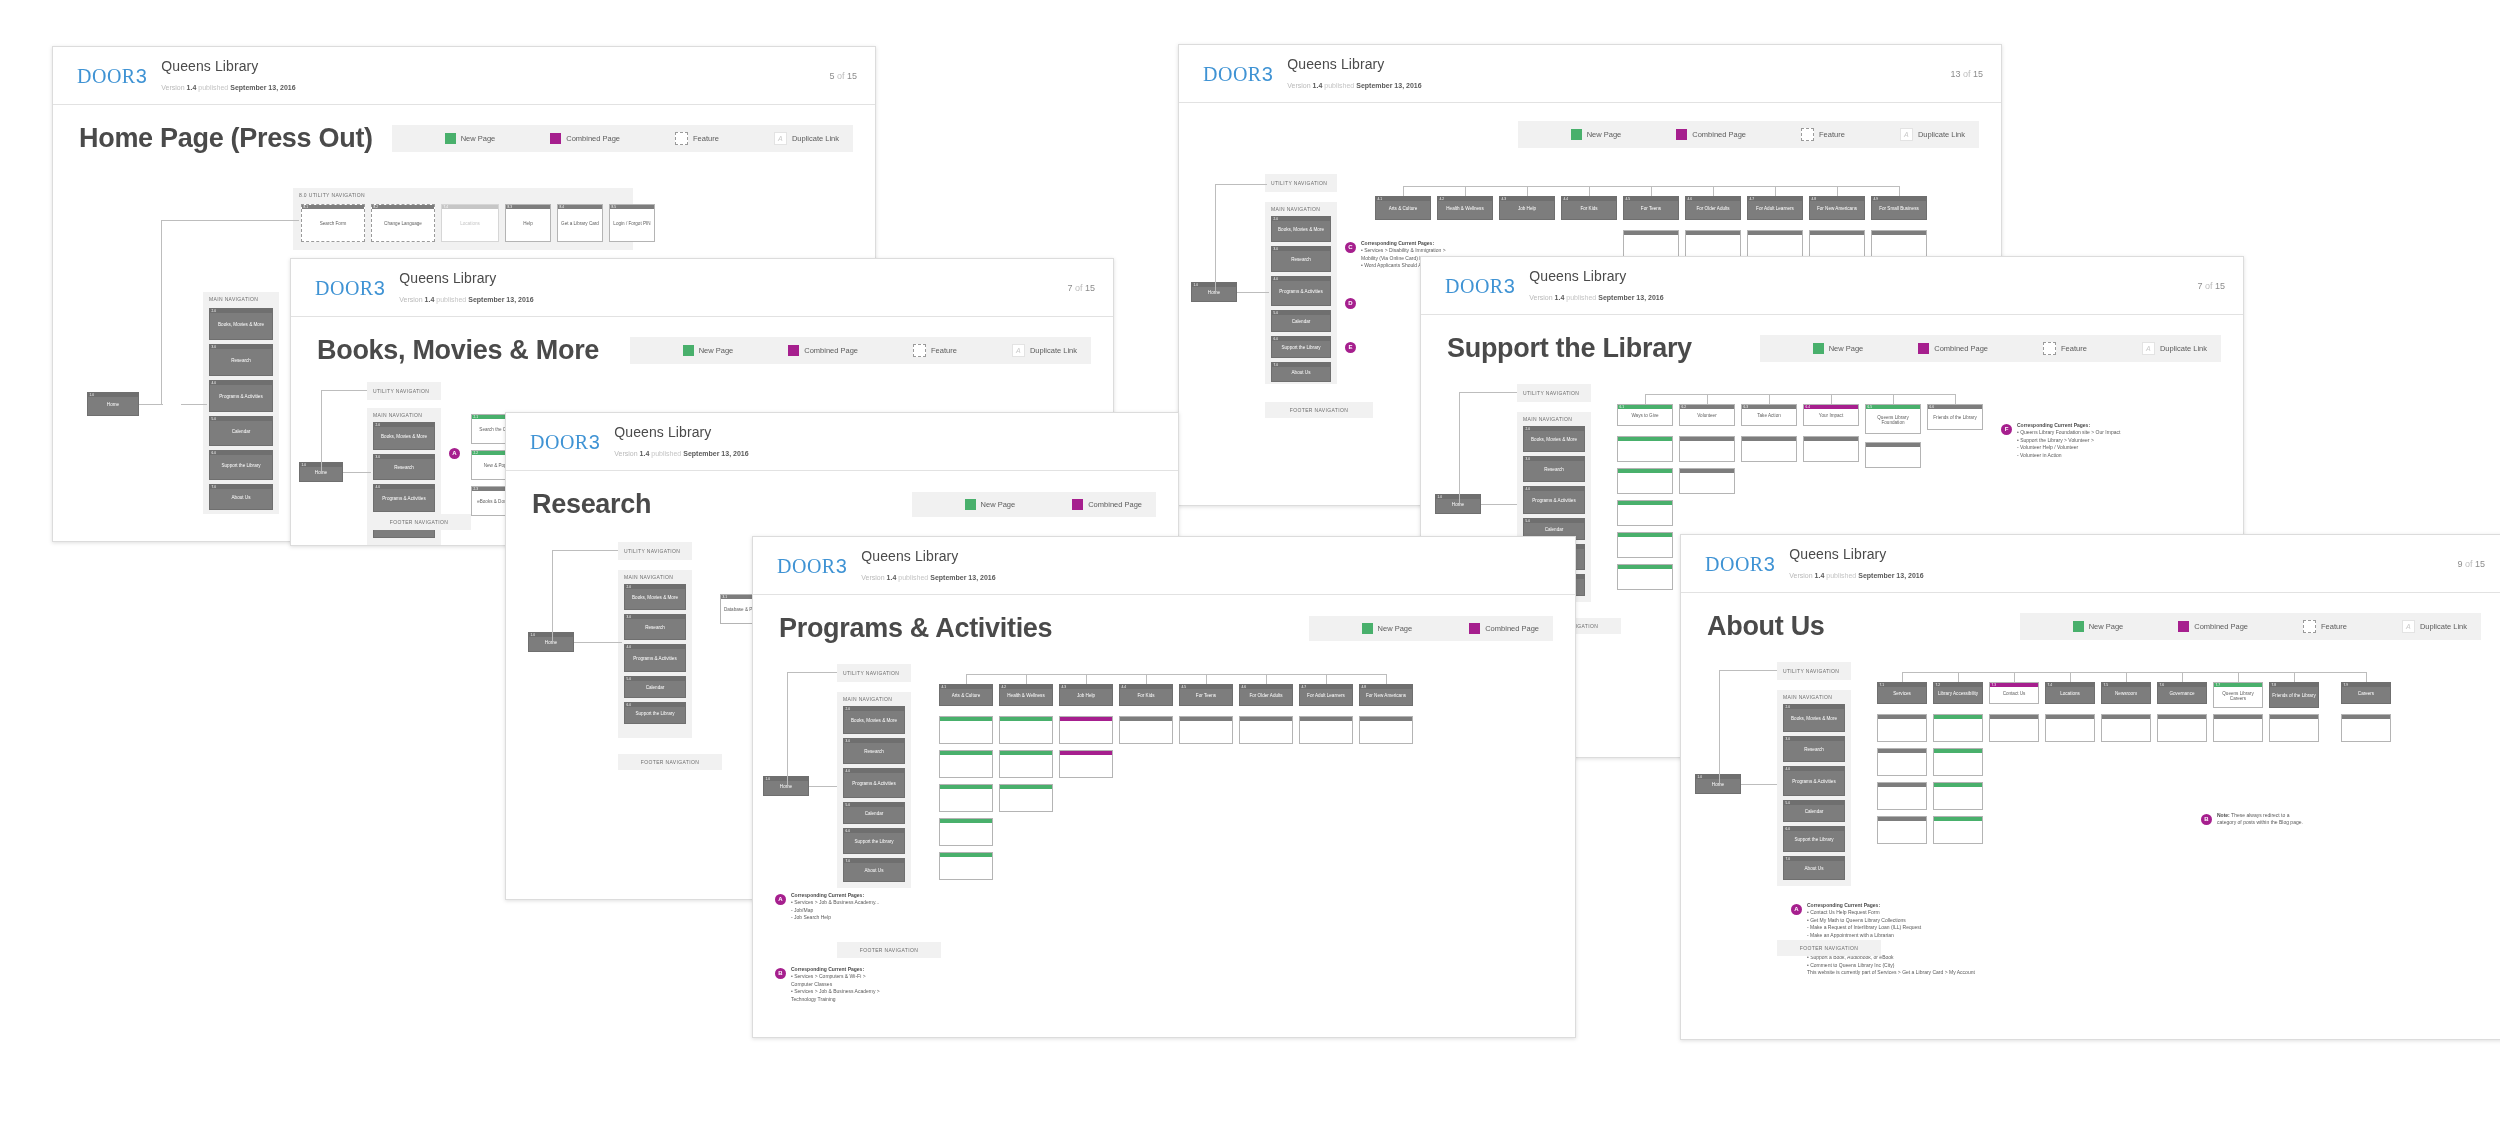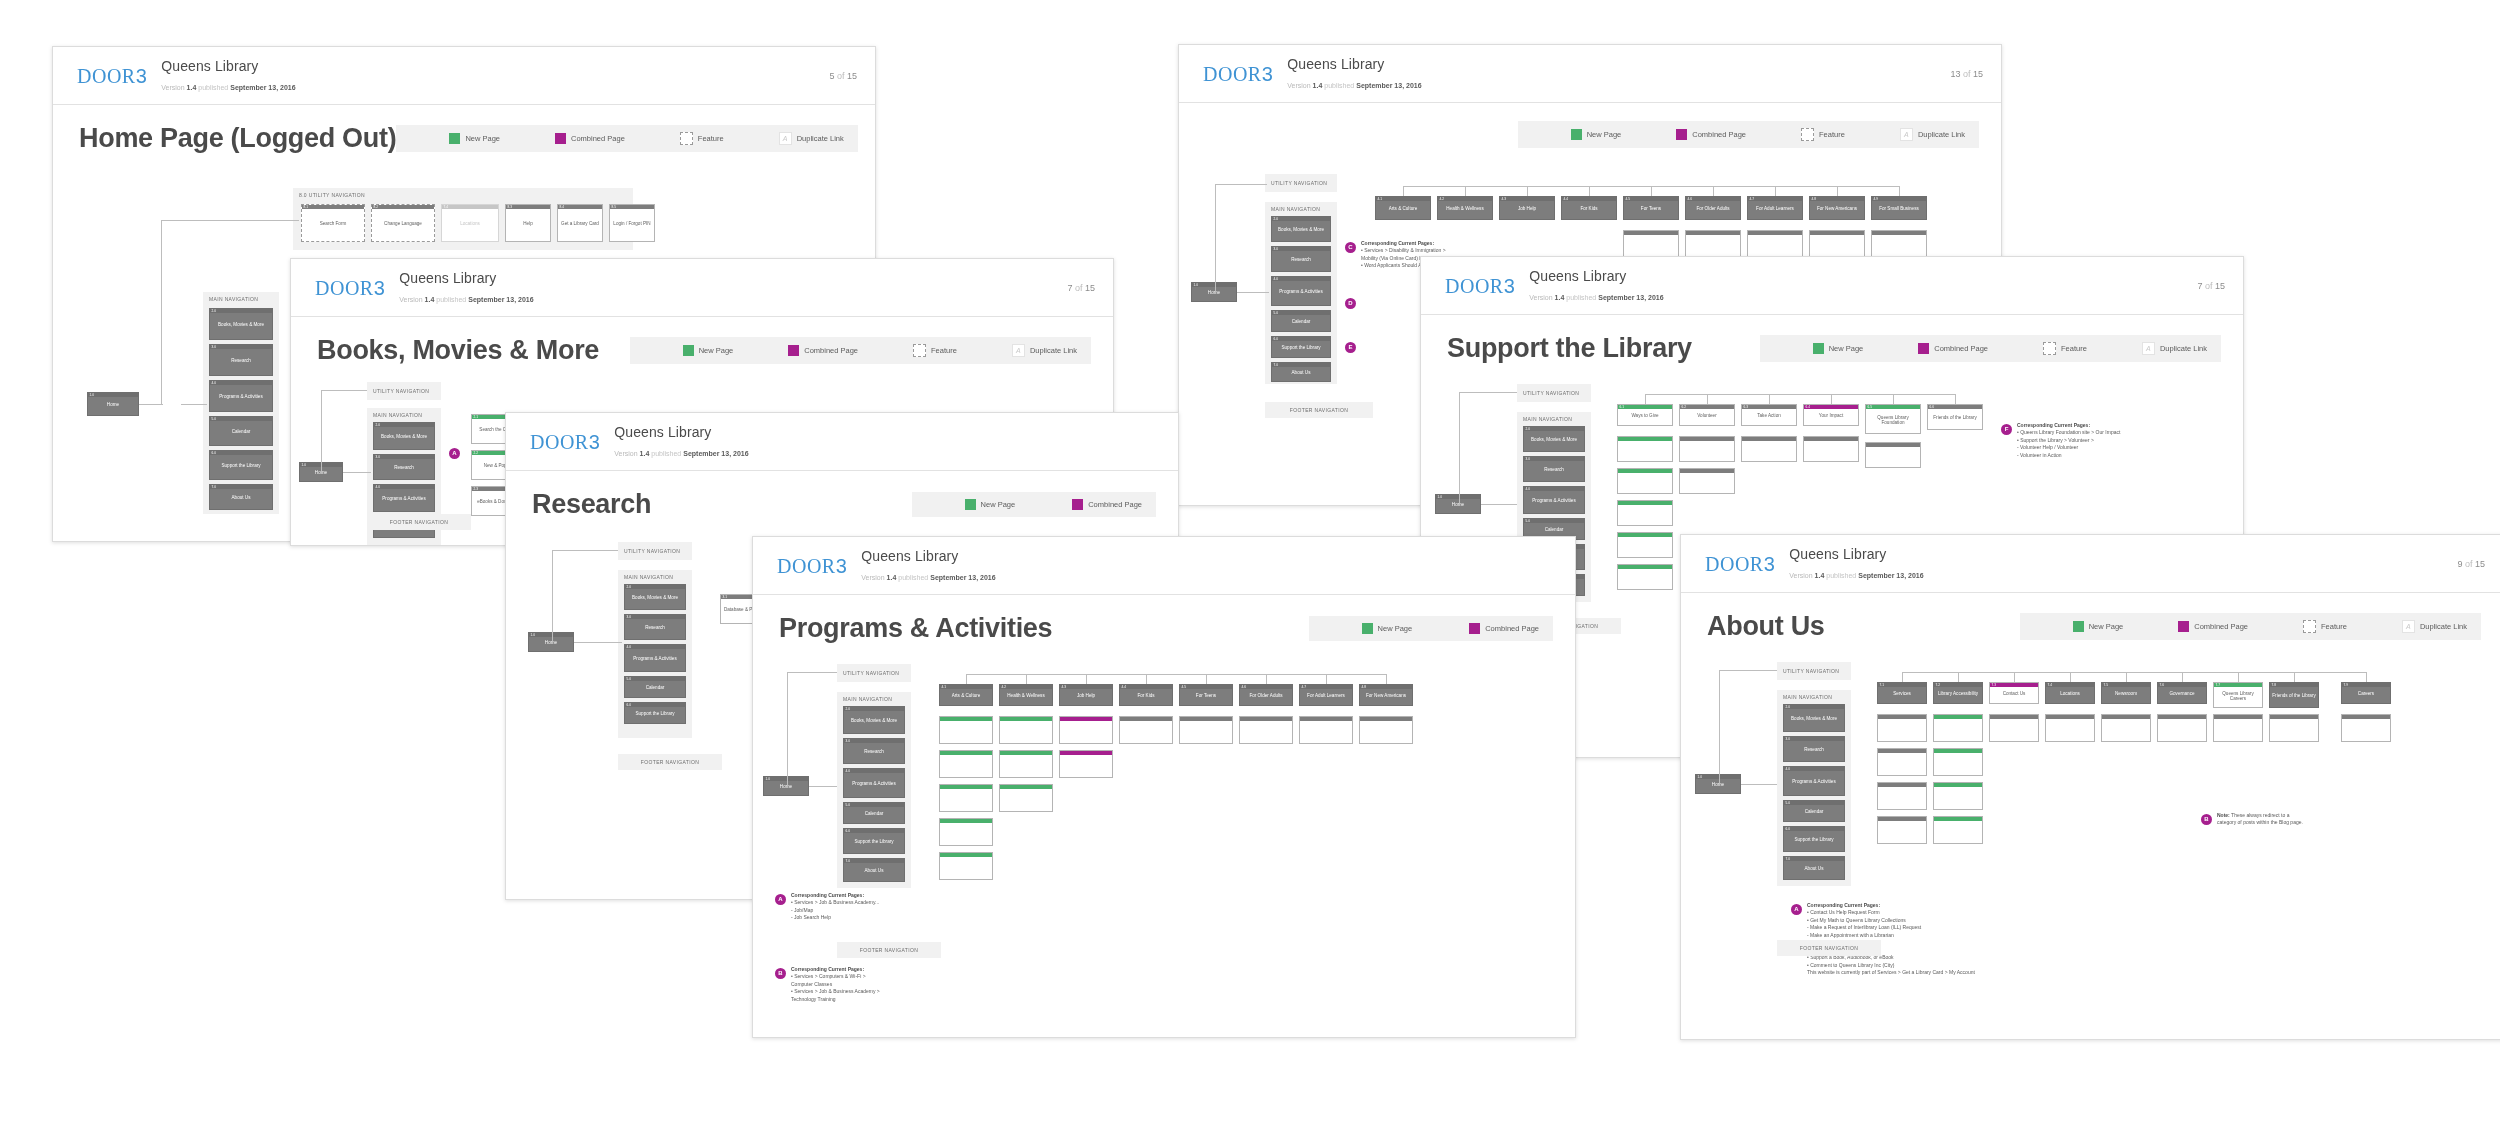--- a/index.html
+++ b/index.html
@@ -88,21 +88,21 @@
       </span>
     </span>
     <span class="pagenum">
       <span>5</span>
       <i>of</i>
       <span>15</span>
     </span>
   </div>
 
   <div class="titlerow">
-    <h1><span>Home Page (Logged Out)</span></h1>
+    <h1><span>Home Page (Press Out)</span></h1>
     <div class="legend">
       <span class="lg">
           <i class="sw new"></i>
           <span>New Page</span>
         </span>
       <span class="lg">
           <i class="sw comb"></i>
           <span>Combined Page</span>
         </span>
       <span class="lg">

